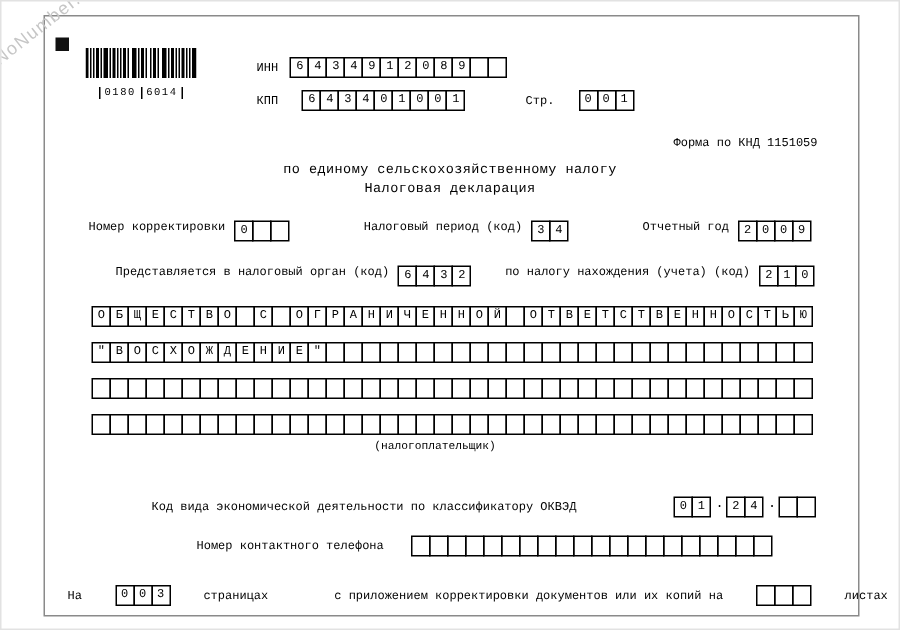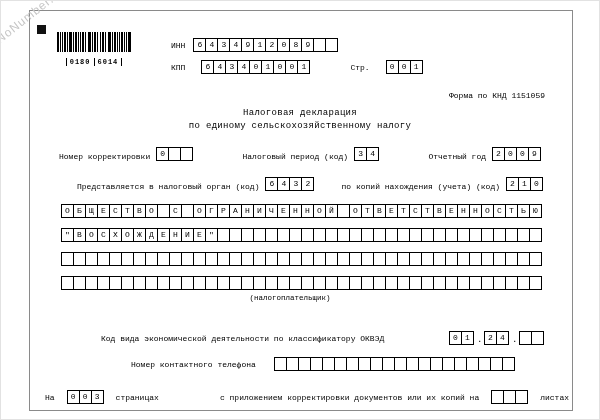--- a/index.html
+++ b/index.html
@@ -22,25 +22,25 @@
     transform:rotate(-38deg); transform-origin:left top;
     font-family:"Liberation Sans",sans-serif;
     font-size:12px; color:#c6c6c6; letter-spacing:1px; white-space:nowrap;
   }
   .corner-mark {
     position:absolute; left:36px; top:24px; width:9px; height:9px; background:#111;
   }
   .barcode { position:absolute; left:54px; top:31px; width:78px; text-align:center; }
   .barcode-num {
     display:flex; align-items:center; justify-content:center; gap:3px;
-    font-size:7px; letter-spacing:1px; margin-top:1px;font-weight:bold;
+    font-size:7px; letter-spacing:1px; margin-top:1px;
   }
   .tick { display:inline-block; width:1px; height:8px; background:#000; }
   .row { position:absolute; display:flex; align-items:center; white-space:nowrap; }
-  .group { display:flex; align-items:flex-end; gap:6px; white-space:nowrap; }
+  .group { display:flex; align-items:flex-start; gap:6px; white-space:nowrap; }
   .lbl { font-size:8px; white-space:nowrap; }
   .cells { display:inline-flex; }
   .cell {
     flex:none; width:13px; height:14px; border:1px solid #000; margin-left:-1px;
     font-size:8px; line-height:12px; text-align:center; overflow:hidden;
   }
   .cells .cell:first-child { margin-left:0; }
   .title-block { position:absolute; left:0; right:0; top:106px; text-align:center; }
   .title-line { font-size:9px; line-height:13px; letter-spacing:0.3px; }
   .form-code { position:absolute; right:54px; top:90px; font-size:8px; }
@@ -133,22 +133,22 @@
     <span class="cells">
         <span class="cell">0</span>
         <span class="cell">0</span>
         <span class="cell">1</span>
       </span>
   </div>
 
   <div class="form-code">Форма по КНД 1151059</div>
 
   <div class="title-block">
+    <div class="title-line">по единому сельскохозяйственному налогу</div>
     <div class="title-line">Налоговая декларация</div>
-    <div class="title-line">по единому сельскохозяйственному налогу</div>
   </div>
 
   <div class="row" style="left:58px; right:58px; top:146px; justify-content:space-between;">
     <span class="group">
       <span class="lbl">Номер корректировки</span>
       <span class="cells">
           <span class="cell">0</span>
           <span class="cell"></span>
           <span class="cell"></span>
         </span>
@@ -175,21 +175,21 @@
     <span class="group">
       <span class="lbl">Представляется в налоговый орган (код)</span>
       <span class="cells">
           <span class="cell">6</span>
           <span class="cell">4</span>
           <span class="cell">3</span>
           <span class="cell">2</span>
         </span>
     </span>
     <span class="group">
-      <span class="lbl">по копий нахождения (учета) (код)</span>
+      <span class="lbl">по налогу нахождения (учета) (код)</span>
       <span class="cells">
           <span class="cell">2</span>
           <span class="cell">1</span>
           <span class="cell">0</span>
         </span>
     </span>
   </div>
 
   <div class="row" style="left:60px; top:203px;">
     <span class="cells">
@@ -409,21 +409,21 @@
         <span class="cell"></span>
         <span class="cell"></span>
         <span class="cell"></span>
         <span class="cell"></span>
         <span class="cell"></span>
         <span class="cell"></span>
         <span class="cell"></span>
       </span>
   </div>
 
-  <div class="row" style="left:44px; right:30px; top:389px; gap:12px;">
+  <div class="row" style="left:44px; right:30px; top:389px; gap:22px;">
     <span class="lbl">На</span>
     <span class="cells">
         <span class="cell">0</span>
         <span class="cell">0</span>
         <span class="cell">3</span>
       </span>
     <span class="lbl">страницах</span>
     <span class="spacer"></span>
     <span class="lbl">с приложением корректировки документов или их копий на</span>
     <span class="cells">

